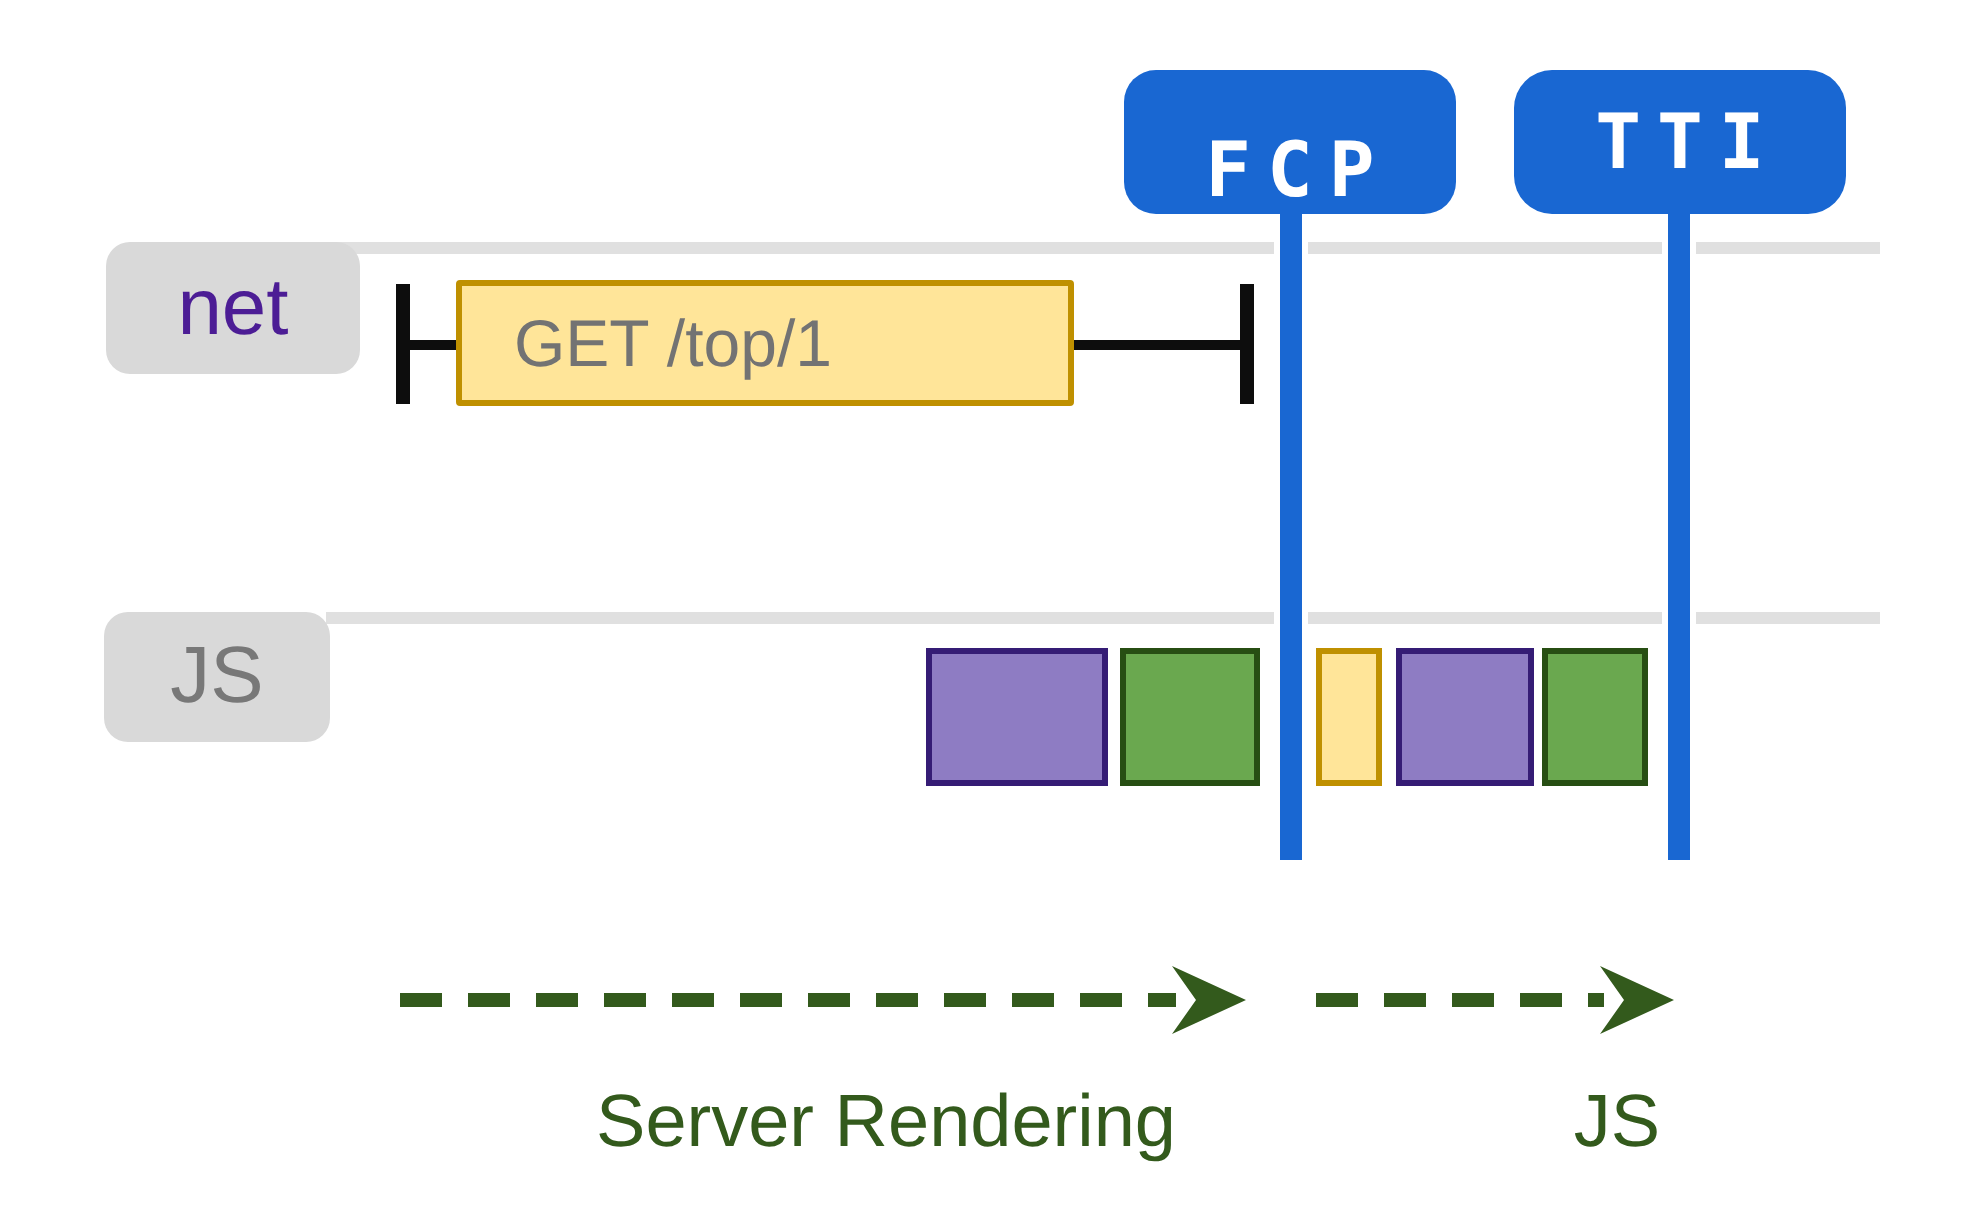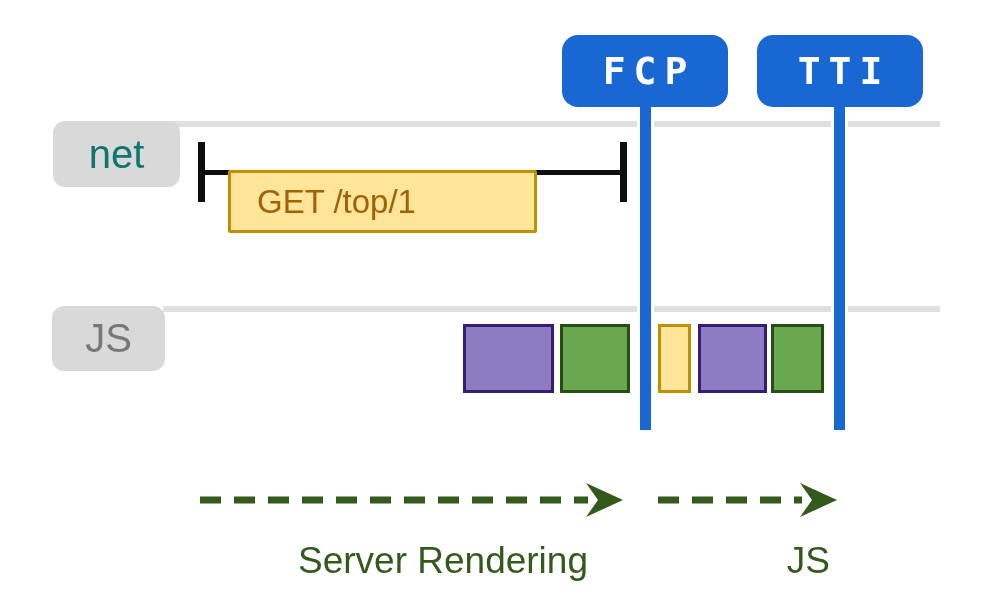--- a/index.html
+++ b/index.html
@@ -23,21 +23,21 @@
     align-items: center;
     justify-content: center;
     color: #ffffff;
     font-family: "DejaVu Sans Mono", monospace;
     font-weight: bold;
     font-size: 38px;
     letter-spacing: 8px;
     text-indent: 8px;
     z-index: 6;
   }
-  .badge-fcp { left: 562px; }
+  .badge-fcp { left: 562px; align-items: flex-end; }
   .badge-tti { left: 757px; }
 
   
   .vline {
     top: 100px;
     width: 17px;
     height: 330px;
     border-left: 3px solid #ffffff;
     border-right: 3px solid #ffffff;
     z-index: 5;
@@ -97,47 +97,47 @@
   .phase-label-js { left: 630px; width: 200px; }
 </style>
 </head>
 <body>
 
 <div class="stage">
 
   <div class="abs lane-line lane-line-net" style="background-color: rgb(224, 224, 224);"></div>
   <div class="abs lane-line lane-line-js" style="background-color: rgb(224, 224, 224);"></div>
 
-  <div class="abs lane-label lane-label-net" style="background-color: rgb(217, 217, 217); color: #0f766e;">
+  <div class="abs lane-label lane-label-net" style="background-color: rgb(217, 217, 217); color: #4c1d95;">
     <span>net</span>
   </div>
   <div class="abs lane-label lane-label-js" style="background-color: rgb(217, 217, 217); color: rgb(120, 120, 120);">
     <span>JS</span>
   </div>
 
   <div class="abs tick tick-left" style="background-color: rgb(13, 13, 13);"></div>
   <div class="abs connector" style="background-color: rgb(13, 13, 13);"></div>
   <div class="abs tick tick-right" style="background-color: rgb(13, 13, 13);"></div>
-  <div class="abs request-box" style="background-color: rgb(255, 229, 153); border-color: rgb(191, 144, 0); color: #a16207; margin-top: 30px;">
+  <div class="abs request-box" style="background-color: rgb(255, 229, 153); border-color: rgb(191, 144, 0); color: #737373;">
     <span>GET /top/1</span>
   </div>
 
   <div class="abs task task-p1" style="background-color: rgb(142, 124, 195); border-color: rgb(53, 28, 117);"></div>
   <div class="abs task task-g1" style="background-color: rgb(106, 168, 79); border-color: rgb(39, 78, 19);"></div>
   <div class="abs task task-y1" style="background-color: rgb(255, 229, 153); border-color: rgb(191, 144, 0);"></div>
   <div class="abs task task-p2" style="background-color: rgb(142, 124, 195); border-color: rgb(53, 28, 117);"></div>
   <div class="abs task task-g2" style="background-color: rgb(106, 168, 79); border-color: rgb(39, 78, 19);"></div>
 
   <div class="abs vline vline-fcp" style="background-color: rgb(25, 103, 210);"></div>
   <div class="abs vline vline-tti" style="background-color: rgb(25, 103, 210);"></div>
 
   <div class="abs badge badge-fcp" style="background-color: rgb(25, 103, 210);">
     <span>FCP</span>
   </div>
-  <div class="abs badge badge-tti" style="background-color: rgb(25, 103, 210);">
+  <div class="abs badge badge-tti" style="background-color: rgb(25, 103, 210); border-radius: 19px;">
     <span>TTI</span>
   </div>
 
   <svg class="abs arrows" viewBox="0 0 994 60" xmlns="http://www.w3.org/2000/svg">
     <line x1="200" y1="30" x2="588" y2="30" stroke-width="7" stroke-dasharray="21 13" style="stroke: rgb(51, 90, 28);"></line>
     <path d="M 623 30 L 586 13 L 598 30 L 586 47 Z" style="fill: rgb(51, 90, 28);"></path>
     <line x1="658" y1="30" x2="802" y2="30" stroke-width="7" stroke-dasharray="21 13" style="stroke: rgb(51, 90, 28);"></line>
     <path d="M 837 30 L 800 13 L 812 30 L 800 47 Z" style="fill: rgb(51, 90, 28);"></path>
   </svg>
 

